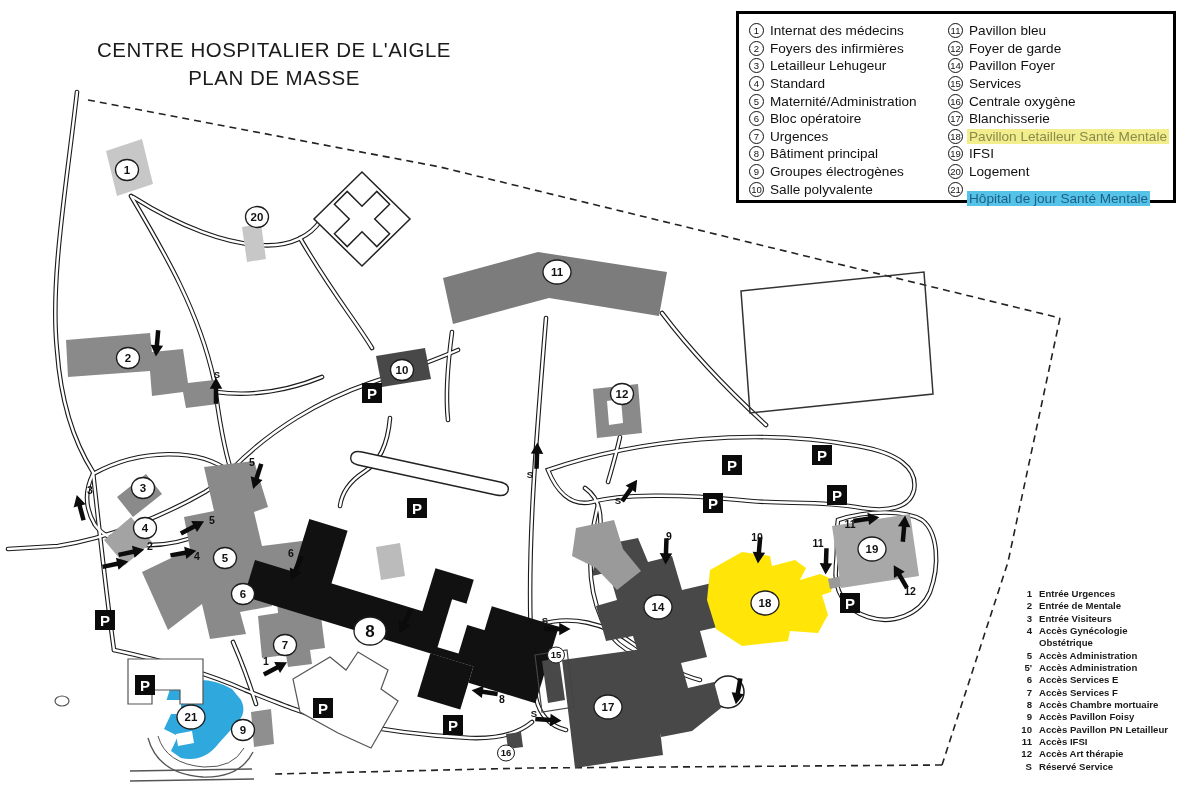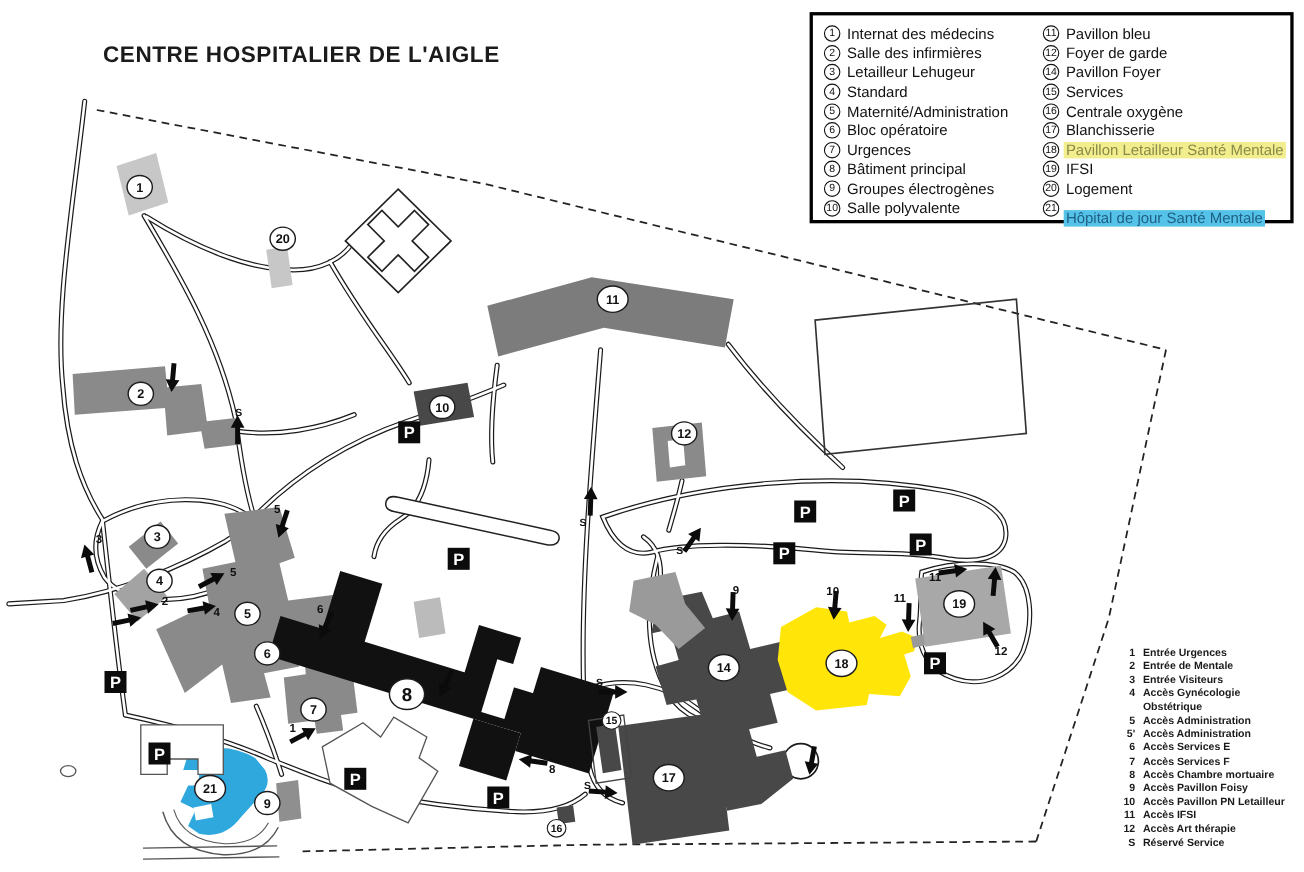--- a/index.html
+++ b/index.html
@@ -1,20 +1,20 @@
 <!DOCTYPE html>
 <html style="--legend-yellow-bg: #f2ee8d; --legend-yellow-text: #8a8a4a; --legend-blue-bg: #55c3e8; --legend-blue-text: #1f5f85;"><head>
 <meta charset="utf-8">
 <style>
   html,body{margin:0;padding:0;background:#fff;}
   #page{position:relative;width:1185px;height:793px;background:#ffffff;overflow:hidden;
         font-family:"Liberation Sans", sans-serif;}
   
   #title{position:absolute;left:78px;top:36px;width:392px;text-align:center;
-         font-size:20.5px;line-height:1.35;color:#1b1b1b;letter-spacing:.5px;font-weight:bold;}
+         font-size:20.5px;line-height:1.35;color:#1b1b1b;letter-spacing:.5px;}
   
   #legend{position:absolute;left:736px;top:11px;width:440px;height:192px;background:#fff;
           border:3.5px solid #000;box-sizing:border-box;display:flex;padding:8px 4px 4px 10px;}
   #legend ul{list-style:none;margin:0;padding:0;}
   #legend .col-left{width:212px;}
   #legend .col-right{flex:1;}
   #legend li{display:flex;align-items:center;height:17.6px;font-size:13.6px;color:#111;white-space:nowrap;}
   #legend .circ{flex:none;width:15px;height:15px;border:1.3px solid #111;border-radius:50%;
           font-size:9.5px;line-height:14.5px;text-align:center;margin-right:4px;box-sizing:border-box;}
   #legend .lbl{padding:0 2px;}
@@ -26,31 +26,32 @@
   #access .num{width:20px;text-align:right;margin-right:7px;flex:none;}
   svg text{user-select:none;}
 </style>
 </head>
 <body>
 
 <div id="page">
 
   <div id="title">
     <div>CENTRE HOSPITALIER DE L'AIGLE</div>
+    <div>PLAN DE MASSE</div>
   </div>
 
   <div id="legend">
     <ul class="col-left">
         <li>
           <span class="circ">1</span>
           <span class="lbl">Internat des médecins</span>
         </li>
         <li>
           <span class="circ">2</span>
-          <span class="lbl">Salle des infirmières</span>
+          <span class="lbl">Foyers des infirmières</span>
         </li>
         <li>
           <span class="circ">3</span>
           <span class="lbl">Letailleur Lehugeur</span>
         </li>
         <li>
           <span class="circ">4</span>
           <span class="lbl">Standard</span>
         </li>
         <li>

